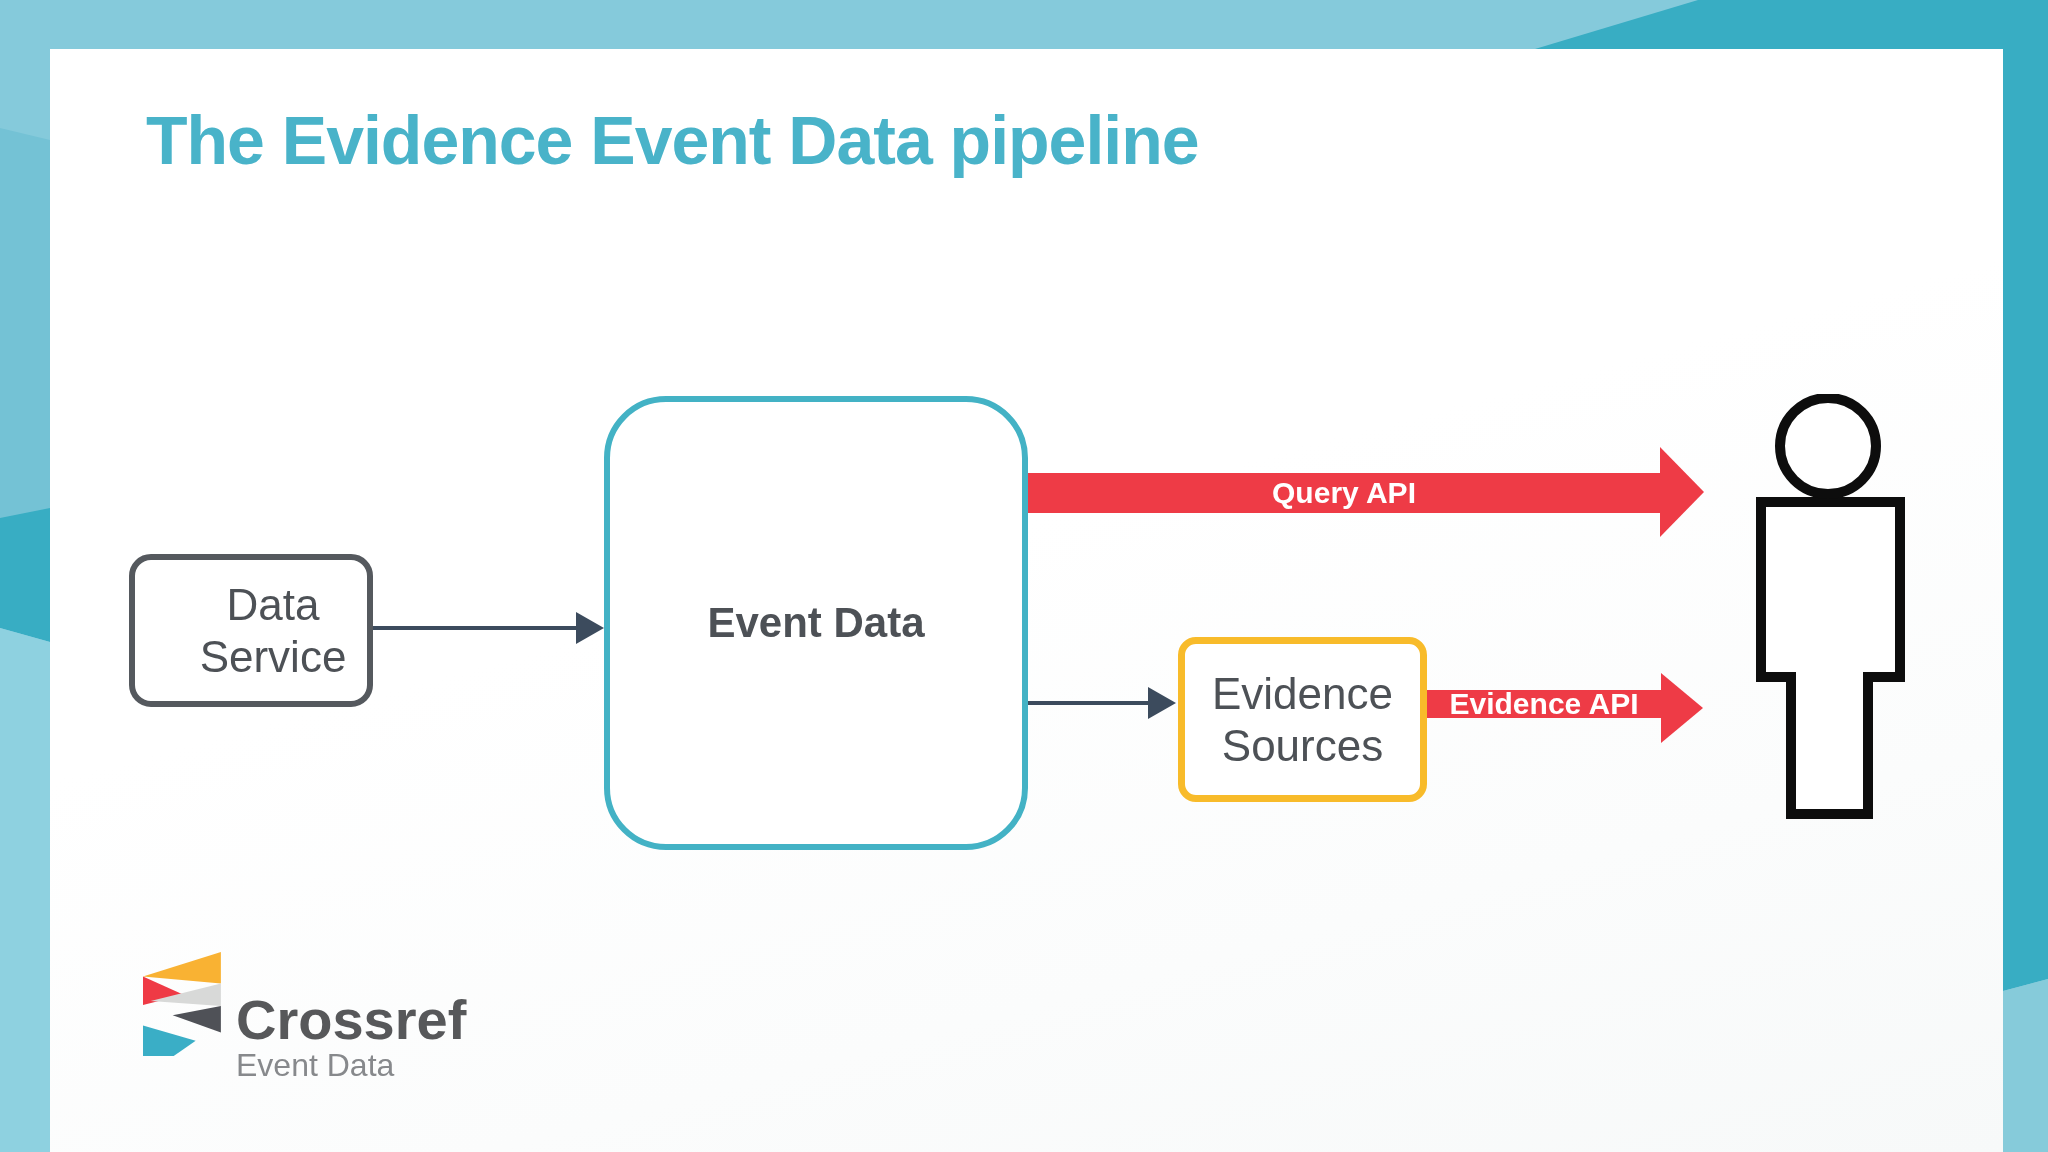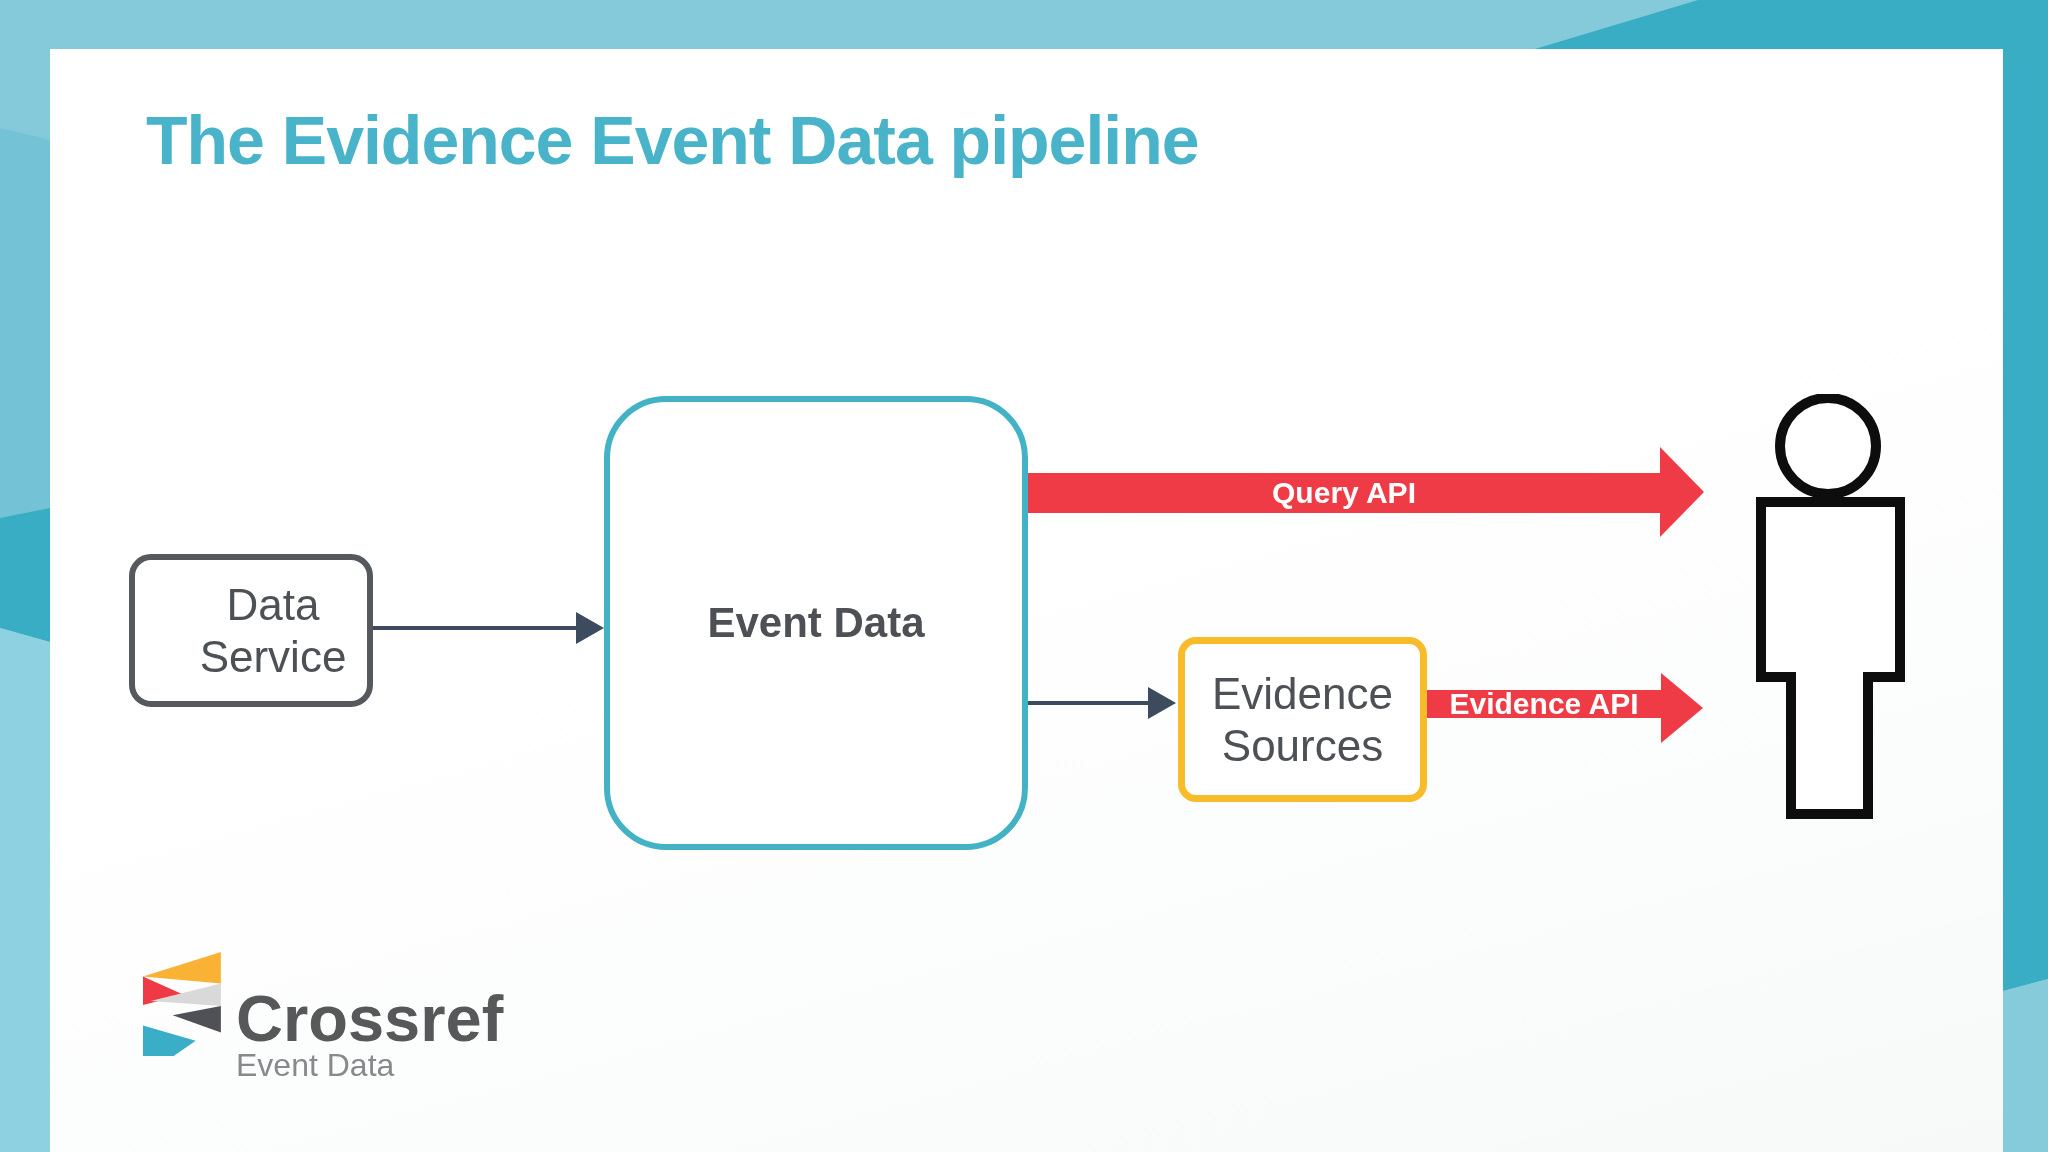--- a/index.html
+++ b/index.html
@@ -56,21 +56,21 @@
   .banner-query{left:978px;top:424px;width:632px;height:40px;}
   .banner-query-head{left:1610px;top:398px;border-top:45px solid transparent;
     border-bottom:45px solid transparent;border-left-width:44px;}
   .banner-evidence{left:1377px;top:641px;width:234px;height:28px;}
   .banner-evidence-head{left:1611px;top:624px;border-top:35px solid transparent;
     border-bottom:35px solid transparent;border-left-width:42px;}
   
   .person{left:1702px;top:345px;width:157px;height:429px;}
   .logo{left:93px;top:903px;width:420px;height:200px;}
   .logo-mark{position:absolute;left:0;top:0;width:79px;height:106px;}
-  .logo-brand{position:absolute;left:93px;top:34px;font-size:65px;font-weight:bold;
+  .logo-brand{position:absolute;left:93px;top:40px;font-size:56px;font-weight:bold;
     line-height:1;color:var(--logo-text);white-space:nowrap;}
   .logo-product{position:absolute;left:93px;top:97px;font-size:32px;line-height:1;
     color:var(--logo-subtext);white-space:nowrap;}
 </style>
 </head>
 <body>
 
 <div class="abs bg-left-mid"></div>
 <div class="abs bg-left-dark"></div>
 <div class="abs bg-left-light"></div>

